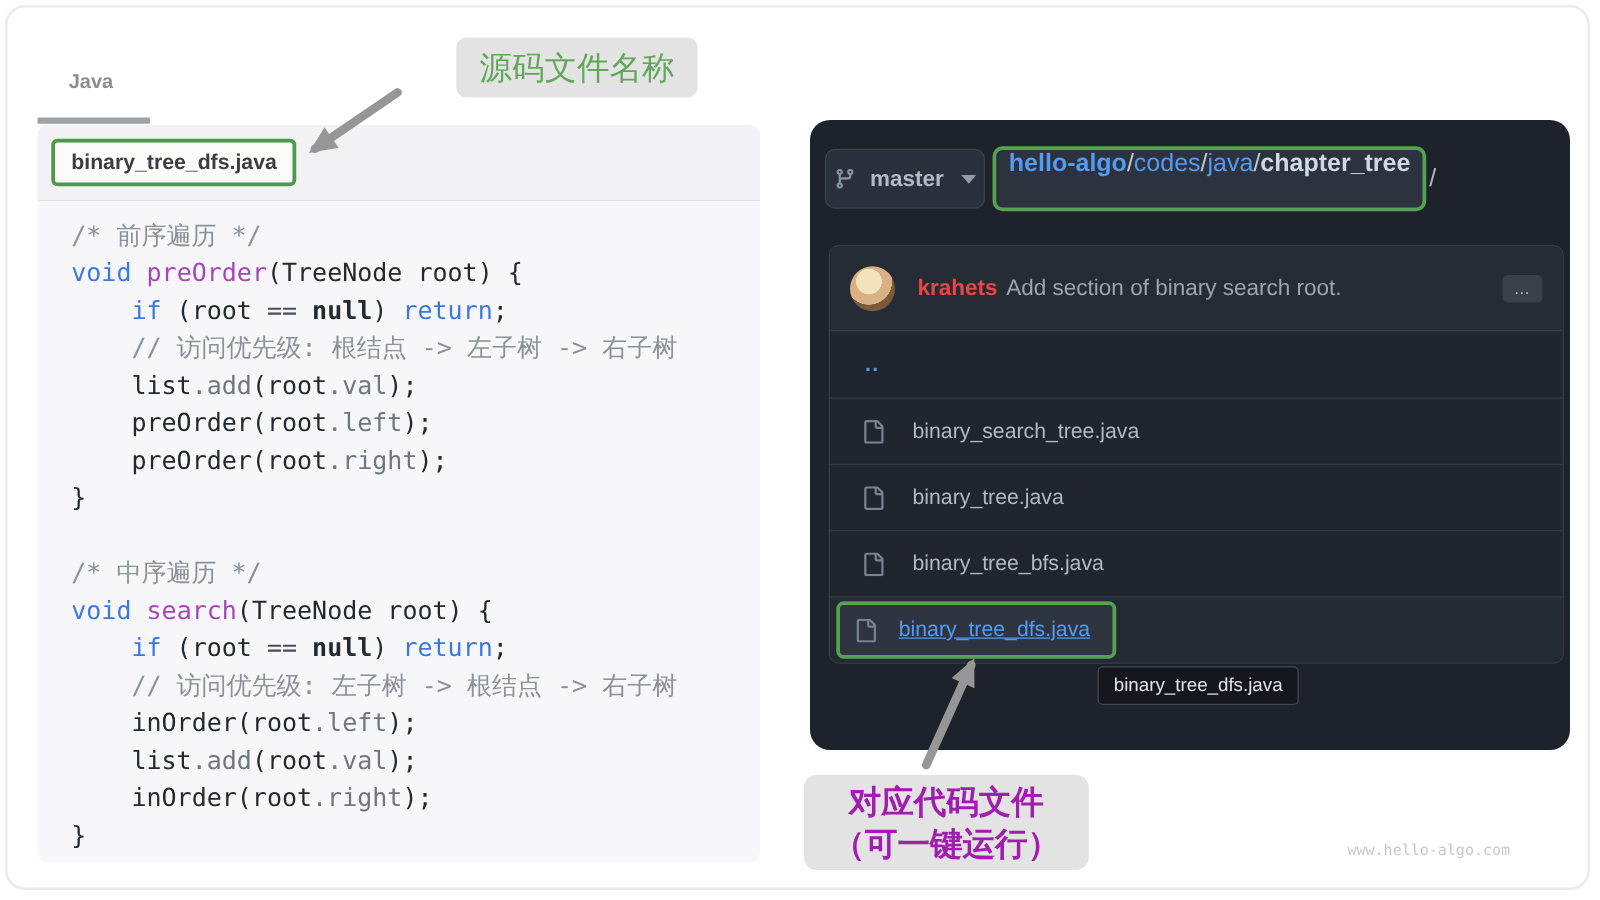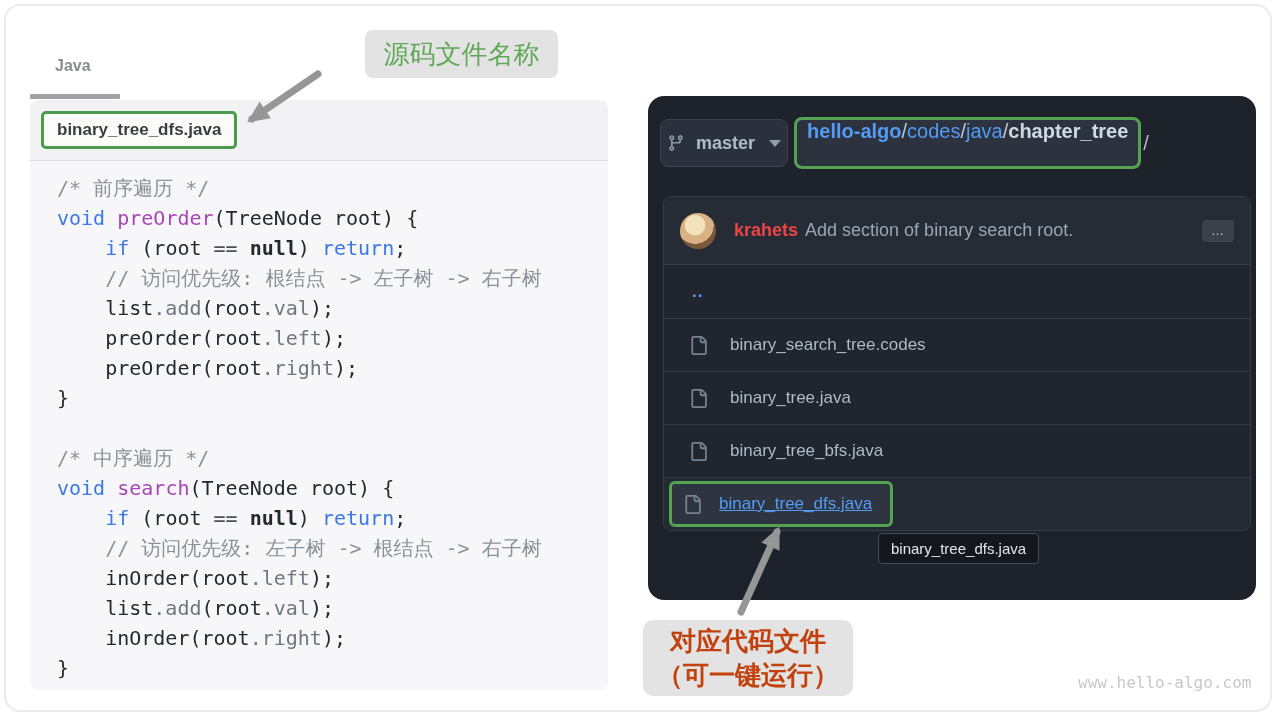--- a/index.html
+++ b/index.html
@@ -18,23 +18,23 @@
   .code-block{position:absolute;left:30px;top:161px;width:578px;height:529px;background:#f7f7f9;
               border-radius:0 0 8px 8px;padding:12px 0 0 27px;box-sizing:border-box;}
   .code-line{height:30px;line-height:30px;font-family:"DejaVu Sans Mono","Liberation Mono",monospace;
              font-size:20px;white-space:pre;}
   .tok-c{color:#8b9199;} .tok-k{color:#3b78e7;} .tok-f{color:#a846b9;}
   .tok-n{color:#24292f;} .tok-kc{color:#24292f;font-weight:600;text-align:center;} .tok-a{color:#6f7680;} .tok-o{color:#4a4f57;}
 
   
   .label-top{position:absolute;left:365px;top:30px;width:193px;height:48px;background:#e3e3e4;border-radius:8px;
              display:flex;align-items:center;justify-content:center;font-size:26px;font-weight:400;color:#61a758;}
-  .label-bottom{position:absolute;left:643px;top:620px;width:210px;height:76px;background:#e3e3e4;border-radius:10px;
+  .label-bottom{position:absolute;left:643px;top:620px;width:228px;height:76px;background:#e3e3e4;border-radius:10px;
              display:flex;flex-direction:column;align-items:center;justify-content:center;
-             font-size:26px;font-weight:700;color:#c2410c;line-height:34px;}
+             font-size:26px;font-weight:700;color:#a21caf;line-height:34px;}
   .arrows{position:absolute;left:0;top:0;width:1280px;height:720px;pointer-events:none;}
 
   
   .gh-panel{position:absolute;left:648px;top:96px;width:608px;height:504px;background:#1d222b;border-radius:16px;}
   .gh-top{position:absolute;left:12px;top:21px;display:flex;align-items:center;width:594px;}
   .branch-btn{height:48px;background:#2b313c;border:1px solid #3c434e;border-radius:8px;
               display:flex;align-items:center;padding:0 6px;gap:11px;cursor:pointer;box-sizing:border-box;}
   .branch-label{color:#adbac7;font-size:18px;font-weight:600;}
   .caret{width:0;height:0;border-left:6px solid transparent;border-right:6px solid transparent;
          border-top:7px solid #919ca8;margin-left:3px;}
@@ -63,21 +63,21 @@
   .fname{margin-left:22px;font-size:17px;color:#adbac7;cursor:pointer;}
   .parent-link{margin-left:28px;font-size:17px;font-weight:700;color:#539bf5;letter-spacing:1px;cursor:pointer;}
   .hl-box{margin-left:5px;height:46px;border:3px solid #55a253;border-radius:6px;background:#2e3540;
           display:flex;align-items:center;padding:0 18px 0 11px;box-sizing:border-box;}
   .hl-box .fname{margin-left:17px;color:#539bf5;text-decoration:underline;}
   .tooltip{position:absolute;left:230px;top:437px;height:29px;padding:0 12px;background:#14171d;
            border:1px solid #454b53;border-radius:4px;display:flex;align-items:center;
            font-size:15px;color:#e2e6ea;white-space:nowrap;}
 
   .watermark{position:absolute;left:1078px;top:673px;font-family:"DejaVu Sans Mono","Liberation Mono",monospace;
-             font-size:16px;color:#c8c8ca;}
+             font-size:12px;color:#c8c8ca;}
 </style>
 </head>
 <body>
 
 <div id="stage">
   <div class="frame"></div>
 
   <div class="tab-label">Java</div>
   <div class="tab-underline"></div>
   <div class="code-header">
@@ -138,21 +138,21 @@
       <div id="file-rows">
           <div class="file-row">
             <span class="parent-link">..</span>
           </div>
           <div class="file-row">
             <span class="ficon">
               <svg width="19" height="19" viewBox="0 0 16 16" fill="#768390">
                 <path d="M2 1.75C2 .784 2.784 0 3.75 0h6.586c.464 0 .909.184 1.237.513l2.914 2.914c.329.328.513.773.513 1.237v9.586A1.75 1.75 0 0 1 13.25 16h-9.5A1.75 1.75 0 0 1 2 14.25Zm1.75-.25a.25.25 0 0 0-.25.25v12.5c0 .138.112.25.25.25h9.5a.25.25 0 0 0 .25-.25V6h-2.75A1.75 1.75 0 0 1 9 4.25V1.5Zm6.75.062V4.25c0 .138.112.25.25.25h2.688l-.011-.013-2.914-2.914Z"></path>
               </svg>
             </span>
-            <span class="fname">binary_search_tree.codes</span>
+            <span class="fname">binary_search_tree.java</span>
           </div>
           <div class="file-row">
             <span class="ficon">
               <svg width="19" height="19" viewBox="0 0 16 16" fill="#768390">
                 <path d="M2 1.75C2 .784 2.784 0 3.75 0h6.586c.464 0 .909.184 1.237.513l2.914 2.914c.329.328.513.773.513 1.237v9.586A1.75 1.75 0 0 1 13.25 16h-9.5A1.75 1.75 0 0 1 2 14.25Zm1.75-.25a.25.25 0 0 0-.25.25v12.5c0 .138.112.25.25.25h9.5a.25.25 0 0 0 .25-.25V6h-2.75A1.75 1.75 0 0 1 9 4.25V1.5Zm6.75.062V4.25c0 .138.112.25.25.25h2.688l-.011-.013-2.914-2.914Z"></path>
               </svg>
             </span>
             <span class="fname">binary_tree.java</span>
           </div>
           <div class="file-row">

